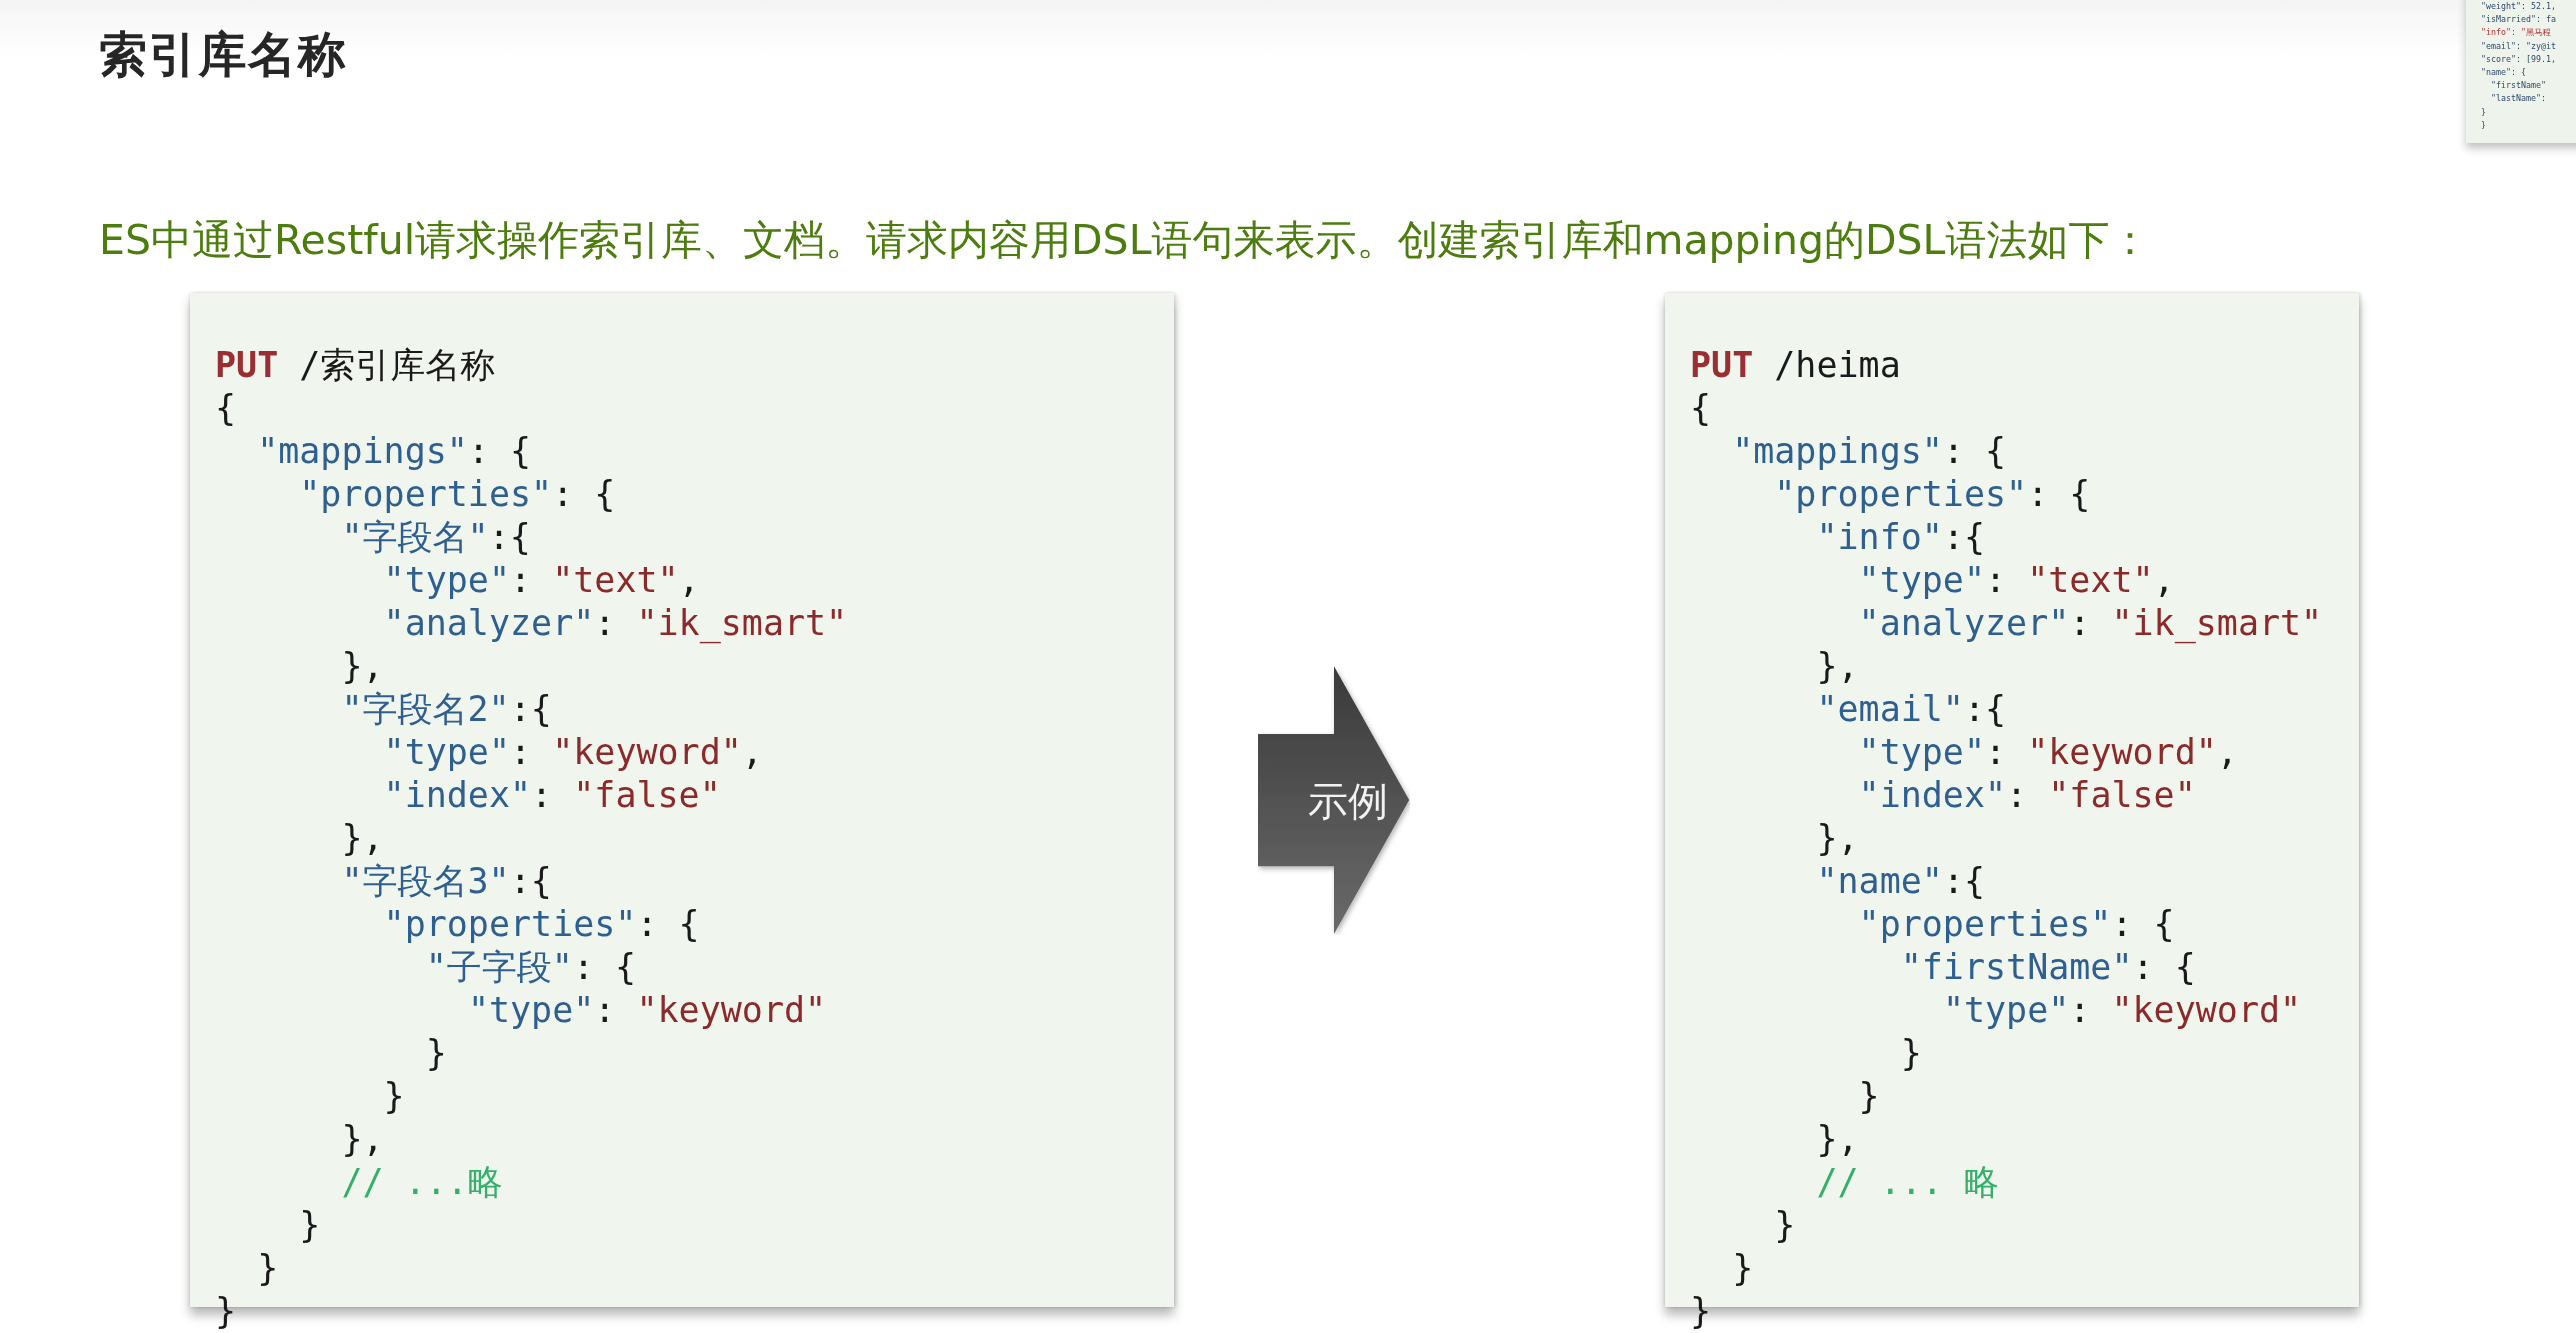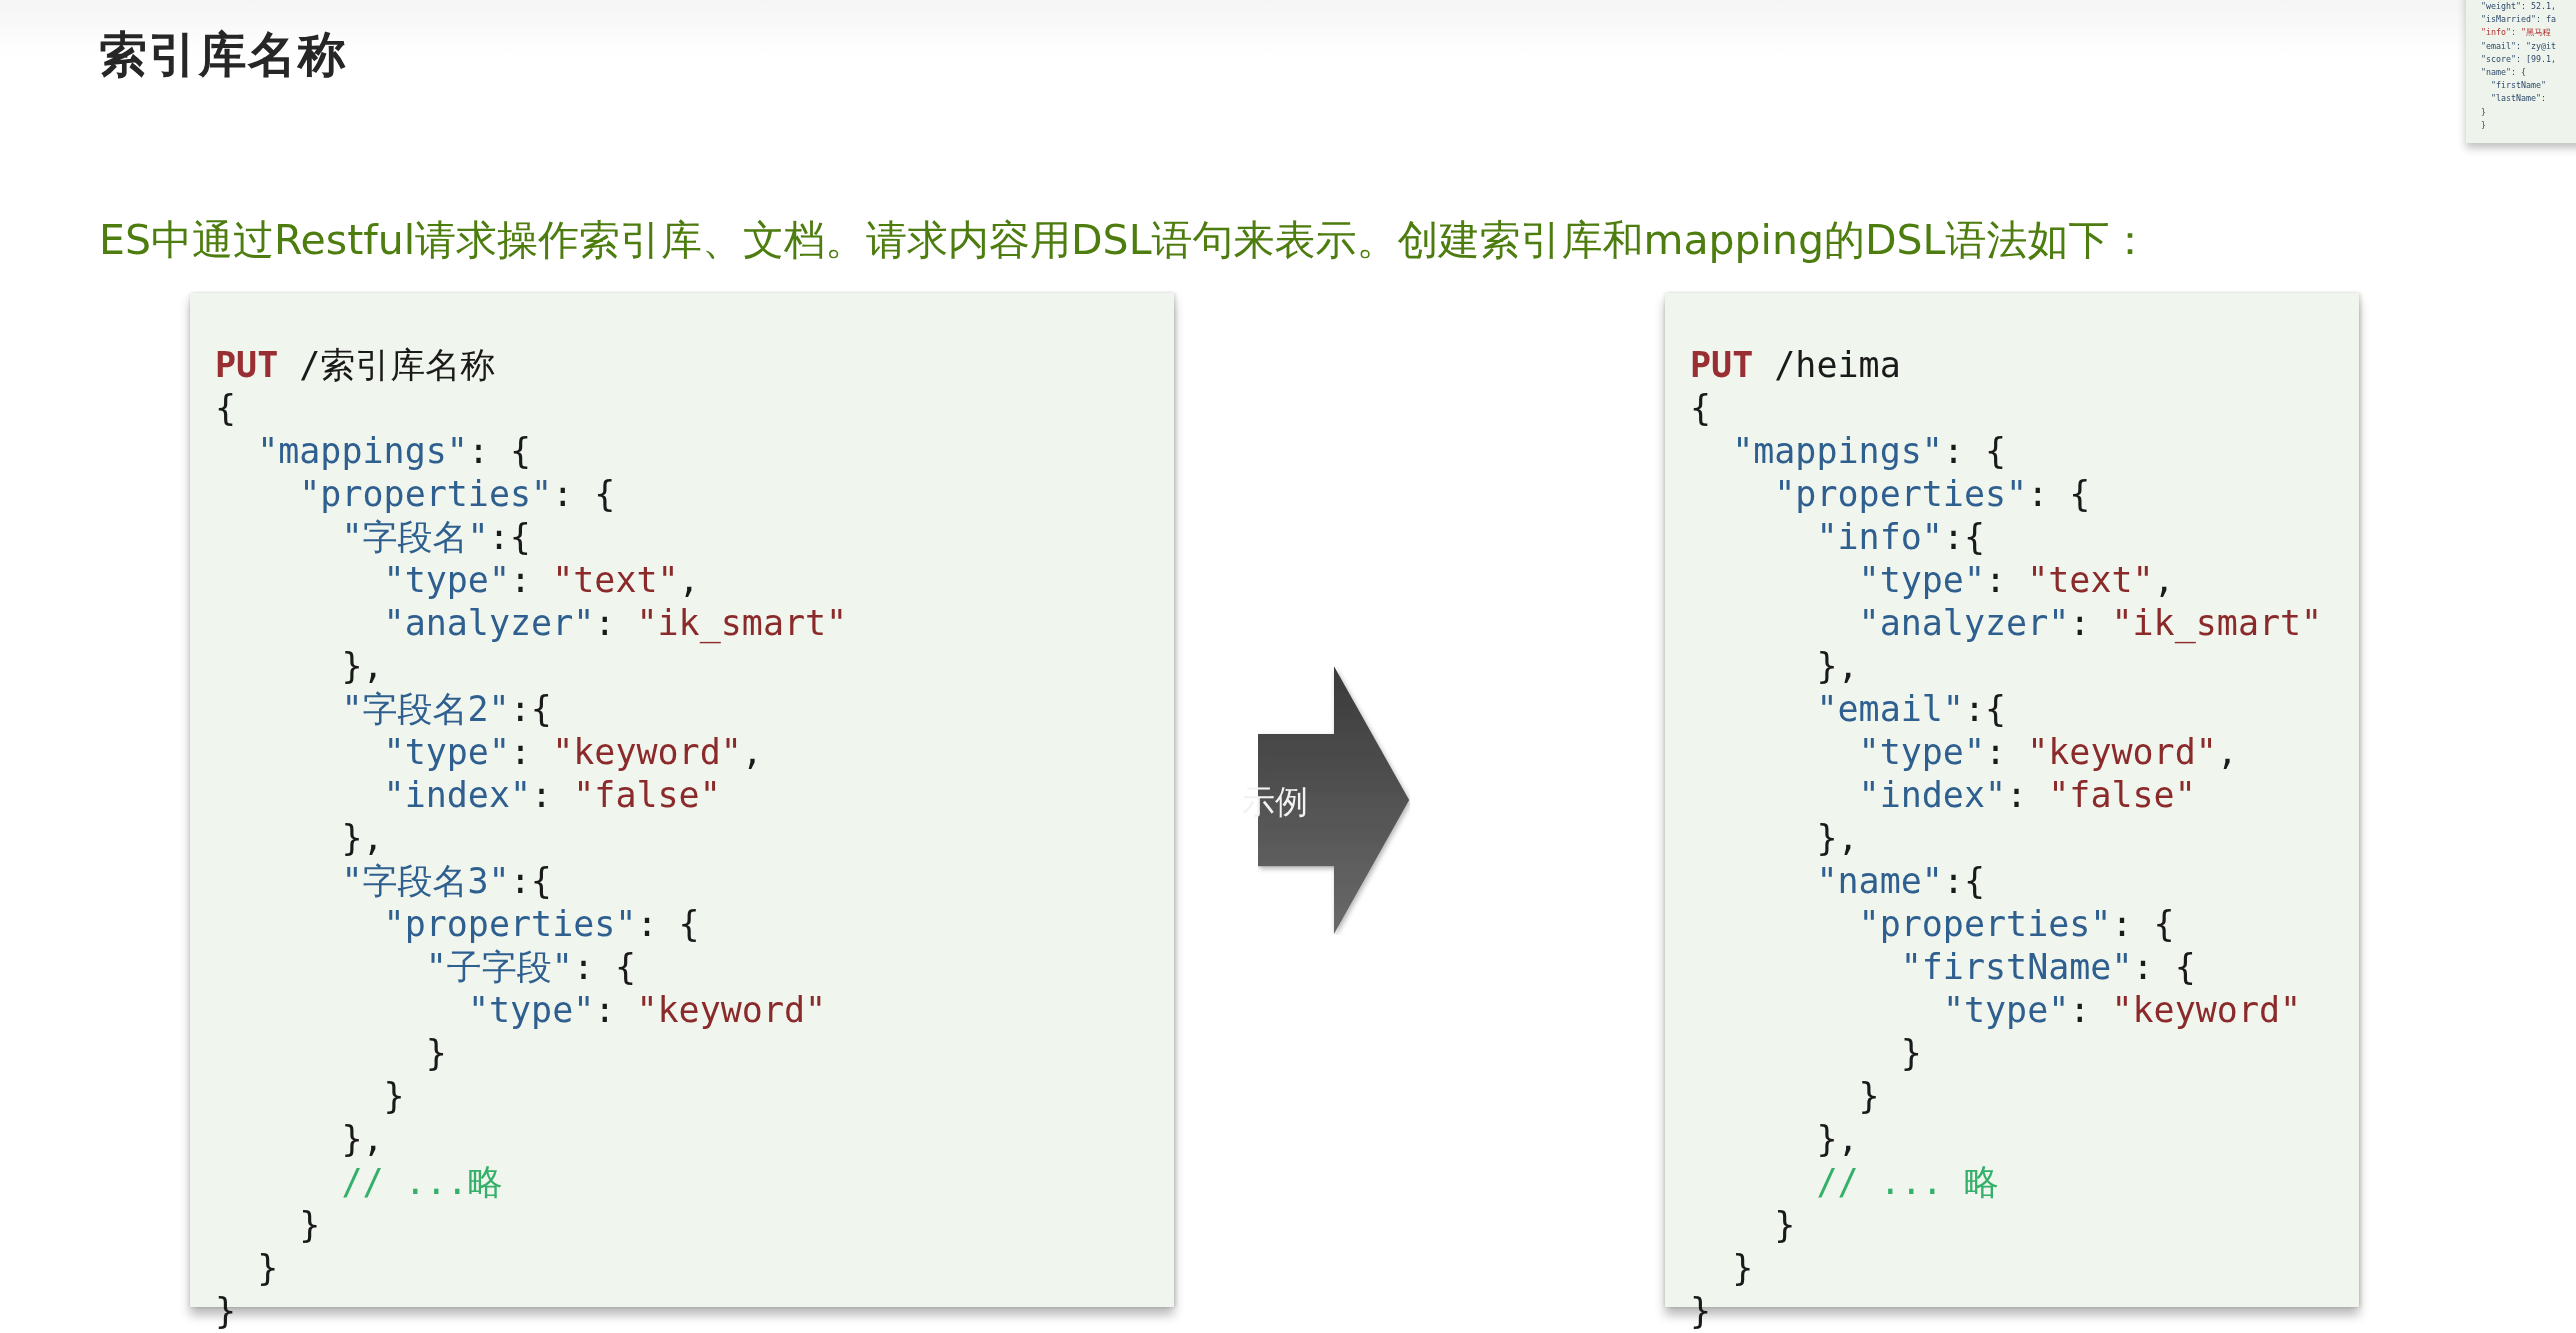--- a/index.html
+++ b/index.html
@@ -38,22 +38,22 @@
   .kw { color:#9a2f33; font-weight:bold; }
   .key { color:#2e5f8f; }
   .str { color:#8b2a2a; }
   .cm { color:#35b06a; }
   .p { color:#1a1a1a; }
 
   .arrow {
     position:absolute; left:1258px; top:666px; width:152px; height:269px;
   }
   .arrow-label {
-    position:absolute; left:1242px; top:781px;
-    font-size:33px; color:#f2f2f2; line-height:41px;
+    position:absolute; left:1308px; top:781px;
+    font-size:40px; color:#f2f2f2; line-height:41px;
   }
   .thumb {
     position:absolute; left:2466px; top:-16.5px; width:132px; height:159px;
     background:#eef3ec;
     box-shadow: 0 5px 8.3px rgba(0,0,0,0.25);
     box-sizing:border-box; padding:16.5px 0 0 15px; overflow:hidden;
   }
   .thumb .t {
     font-family:"DejaVu Sans Mono","Liberation Mono",monospace;
     font-size:8.3px; line-height:13.2px; color:#2e4a6a; white-space:pre;

